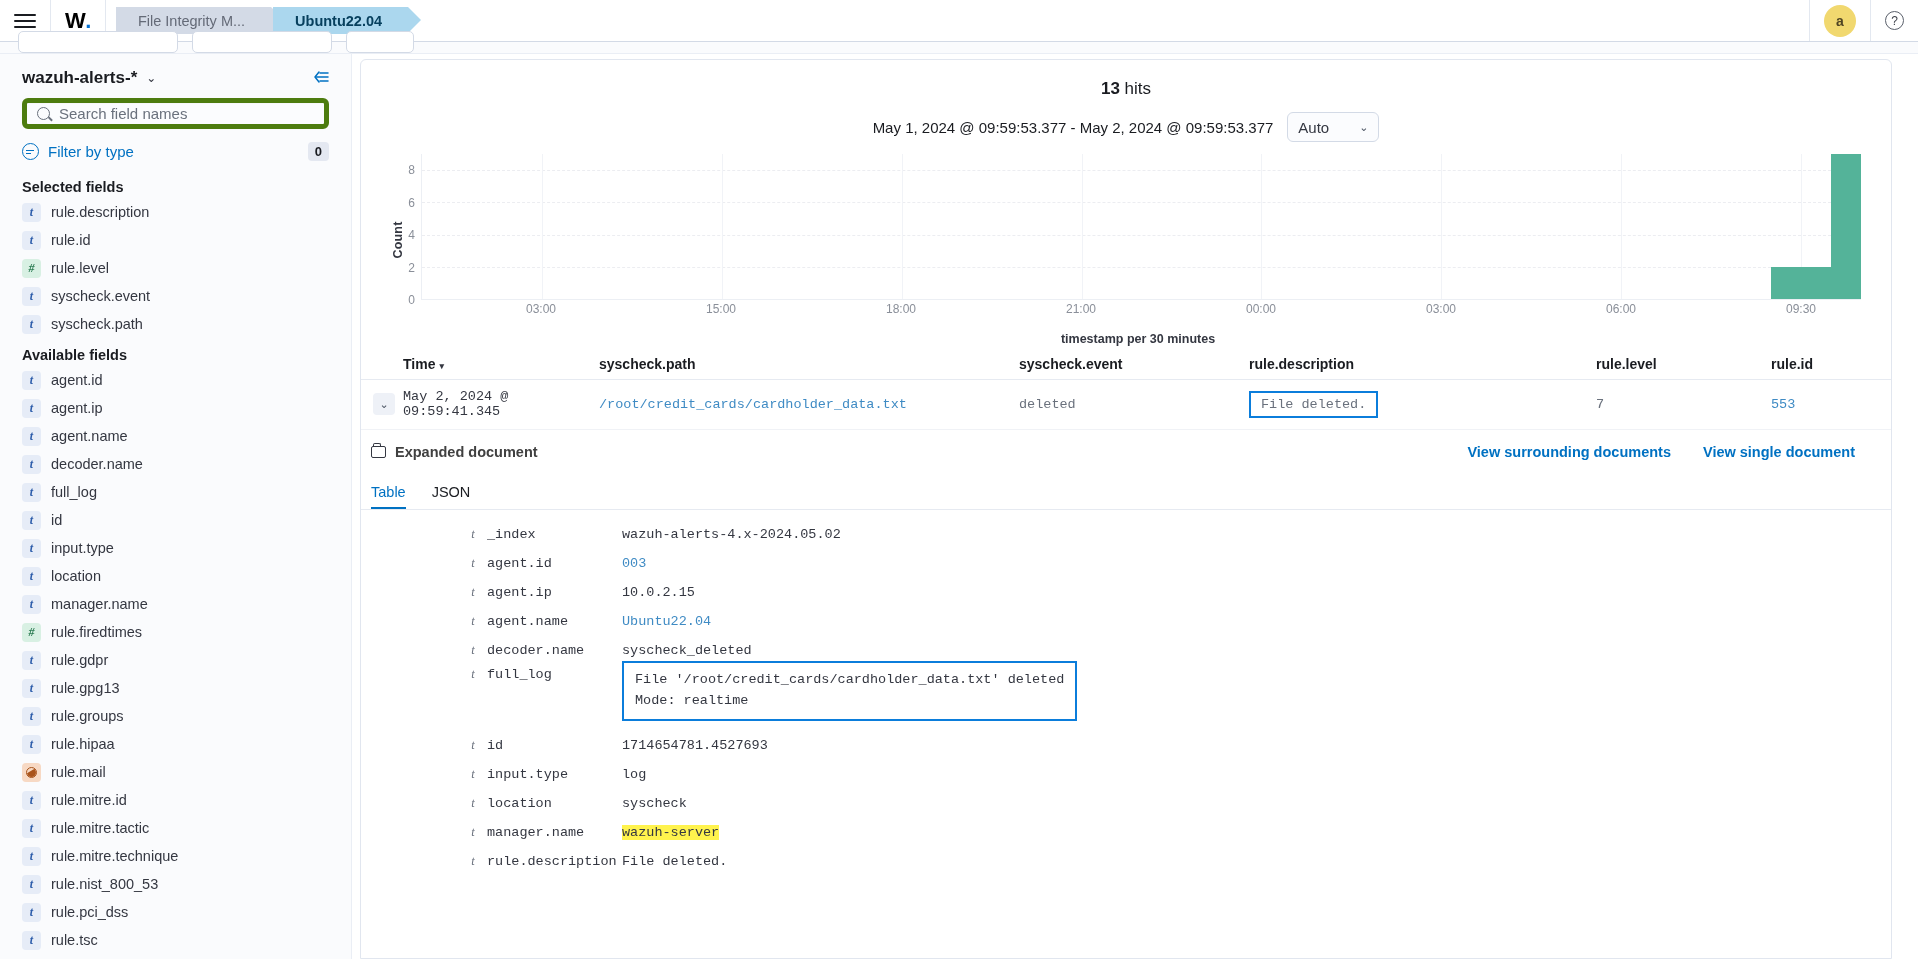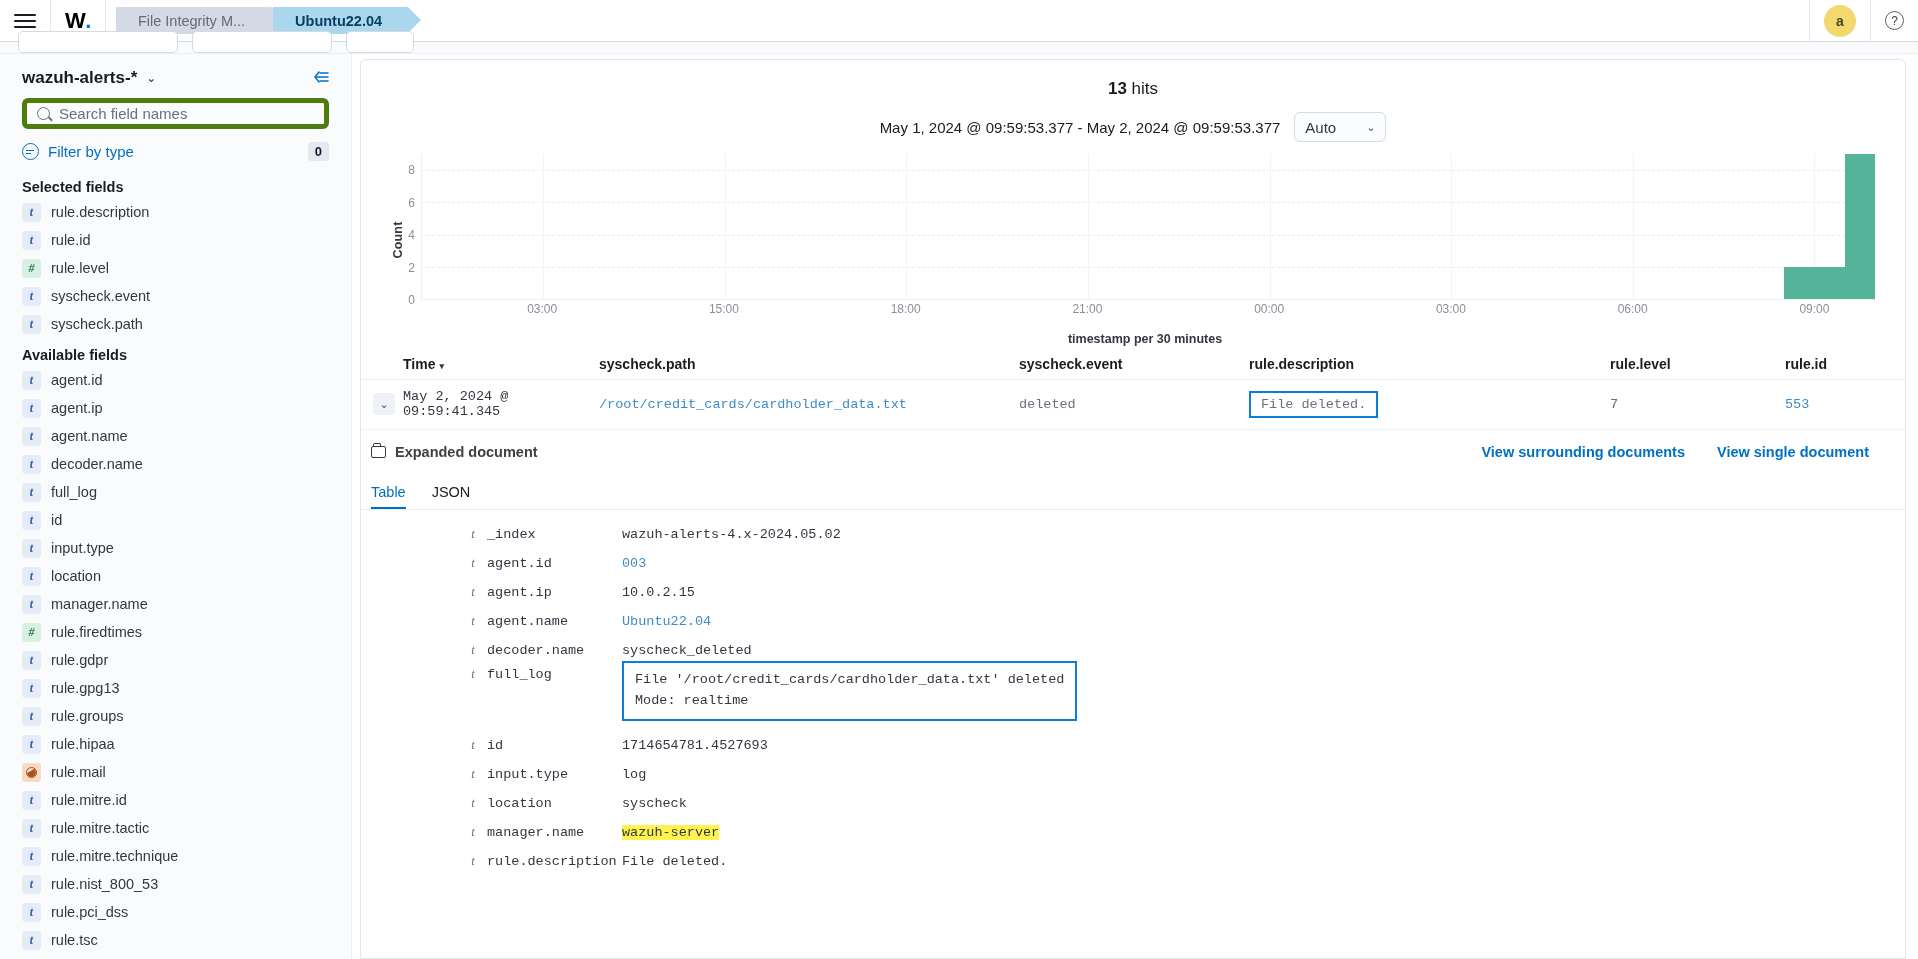--- a/index.html
+++ b/index.html
@@ -175,21 +175,21 @@
   .tchip.o .ball {
     width: 11px; height: 11px; border-radius: 50%;
     border: 1.5px solid #a9541c; position: relative; overflow: hidden;
   }
   .tchip.o .ball::after {
     content: ""; position: absolute; left: -1px; top: 3px;
     width: 12px; height: 9px; background: #a9541c; transform: rotate(-30deg);
   }
 
   
-  .content { flex: 1; min-width: 0; background: #fff; padding: 5px 12px 0 8px; overflow: hidden; }
+  .content { flex: 1; min-width: 0; background: #fff; padding: 5px 26px 0 8px; overflow: hidden; }
   .panel {
     border: 1px solid #e1e6ef; border-radius: 6px 6px 0 0;
     background: #fff; height: 100%;
     padding: 10px 0 0 0;
     overflow: hidden;
   }
 
   
   .hits { text-align: center; font-size: 17px; color: #1a1c21; padding-top: 9px; }
   .hits b { font-weight: bold; }
@@ -564,21 +564,21 @@
             <div class="bar" title="09:30: 9" style="background: rgb(84, 179, 153); left: 97.9167%; width: 2.08333%; height: 100%;"></div>
           </div>
         <div class="xticks" id="x-ticks">
             <div class="xtick" style="left: 8.33333%;">03:00</div>
             <div class="xtick" style="left: 20.8333%;">15:00</div>
             <div class="xtick" style="left: 33.3333%;">18:00</div>
             <div class="xtick" style="left: 45.8333%;">21:00</div>
             <div class="xtick" style="left: 58.3333%;">00:00</div>
             <div class="xtick" style="left: 70.8333%;">03:00</div>
             <div class="xtick" style="left: 83.3333%;">06:00</div>
-            <div class="xtick" style="left: 95.8333%;">09:00</div>
+            <div class="xtick" style="left: 95.8333%;">09:30</div>
           </div>
       </div>
       <div class="xaxis-title">timestamp per 30 minutes</div>
 
       <div class="doc-table">
         <div class="dt-head">
           <div class="c-exp"></div>
           <div class="c-time">
             <span>Time</span><span class="sort-caret">▾</span>
           </div>

